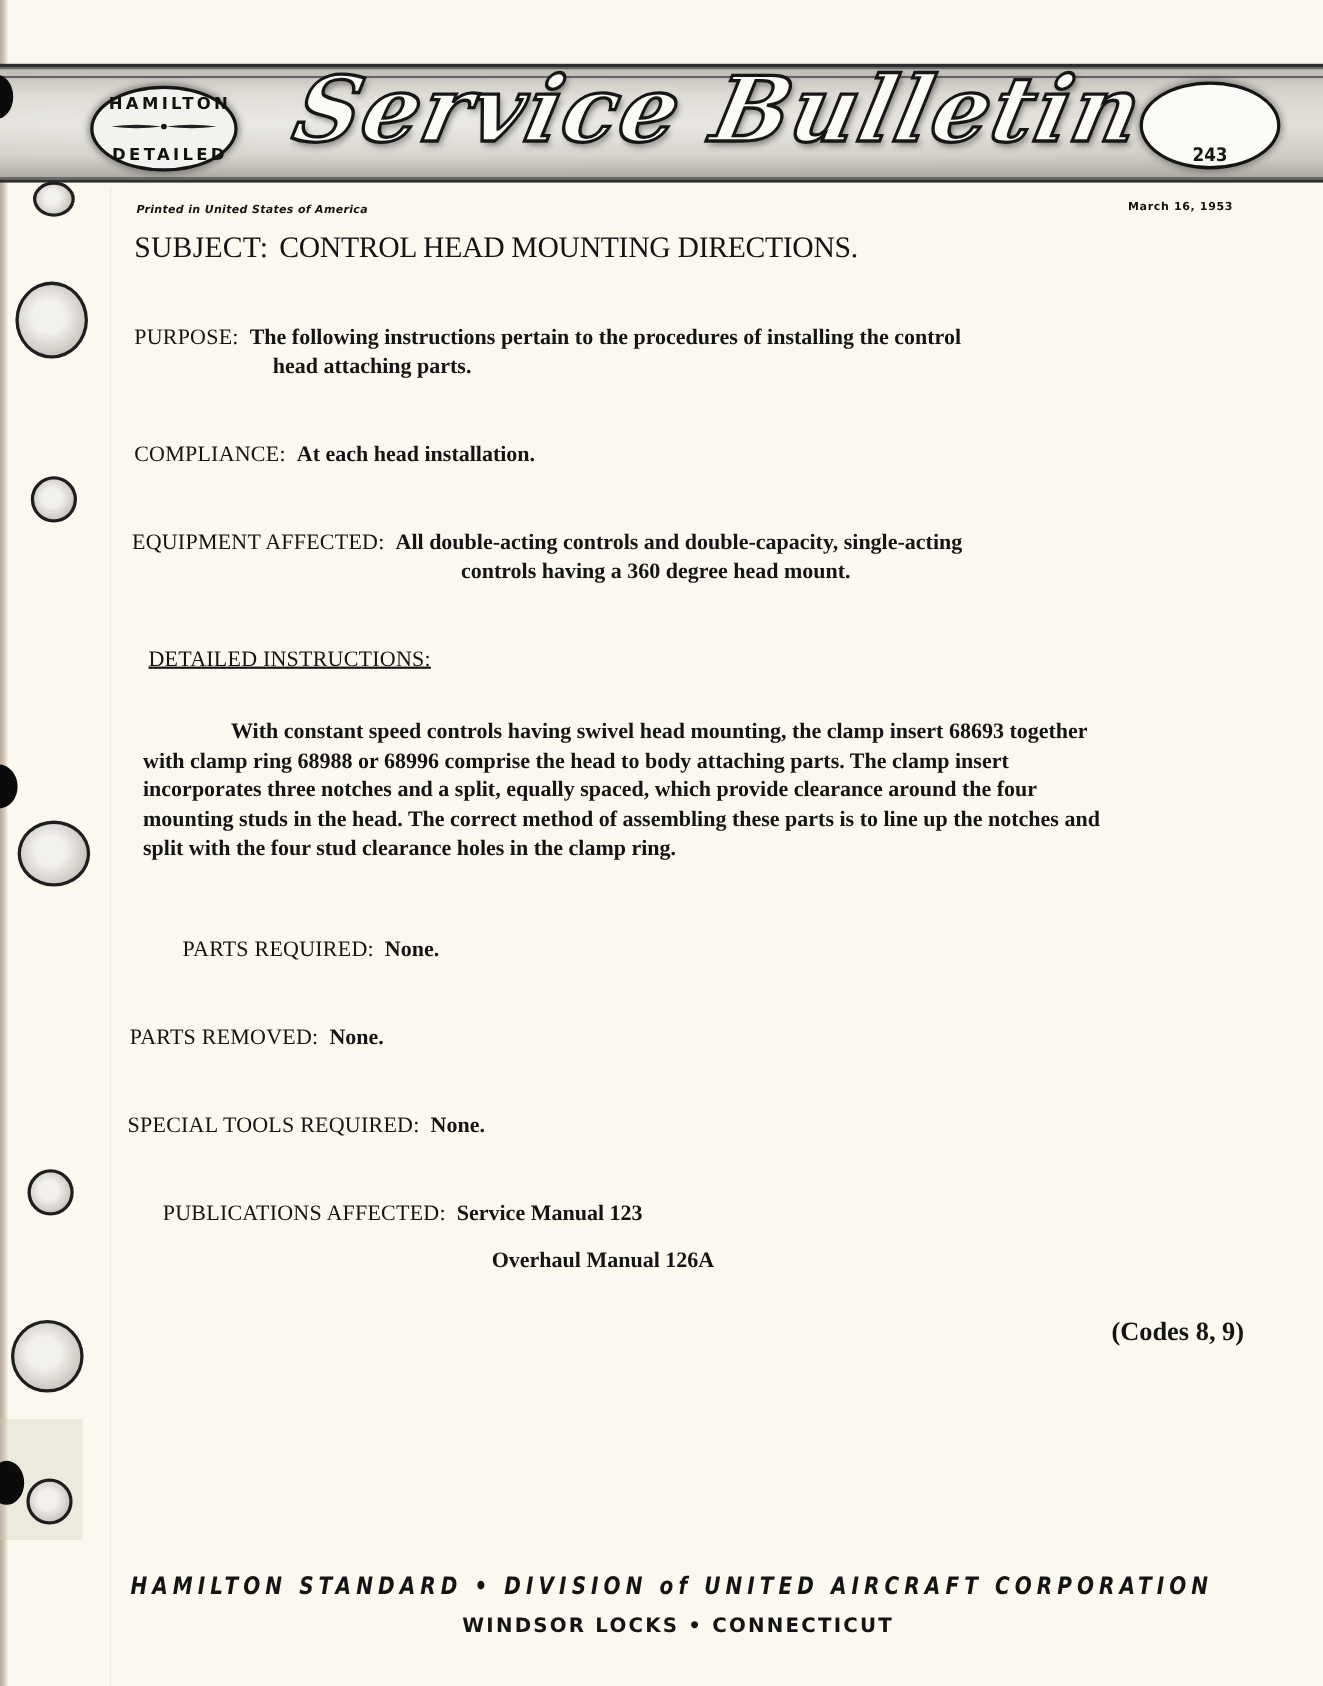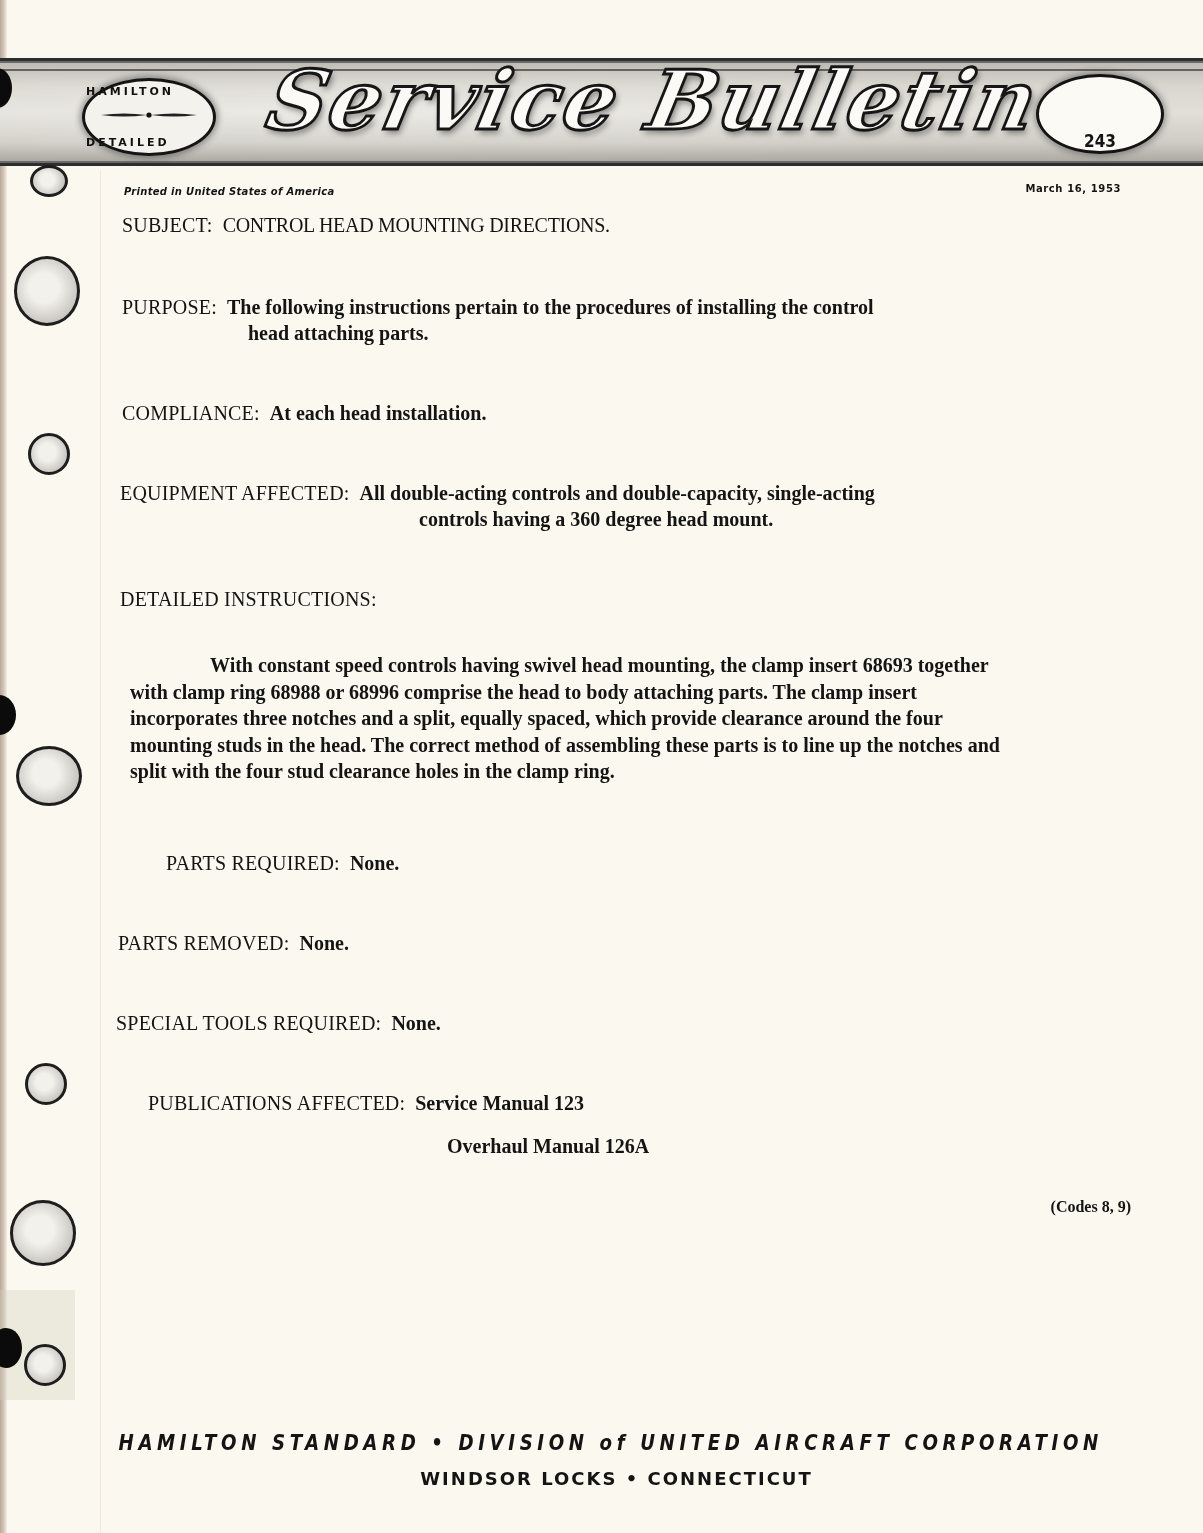--- a/index.html
+++ b/index.html
@@ -30,22 +30,22 @@
     .banner-top-rule {
       position: absolute; left: 0; right: 0; top: 8px; height: 2px; background: #3a3a3a; opacity: 0.7;
     }
     .logo-oval {
       position: absolute; left: 82px; top: 78px; width: 128px; height: 72px;
       border: 3px solid #151515; border-radius: 50%;
       background: #f4f2ec;
       box-shadow: 0 0 6px 2px rgba(30,30,30,0.45);
     }
     .logo-top, .logo-bottom {
-      position: absolute; left: 1px; right: 0; 
-      font-family: "DejaVu Sans", sans-serif; font-weight: bold; font-size: 11px; letter-spacing: 3px;
+      position: absolute; left: 11px; right: 0; text-align: center;
+      font-family: "DejaVu Sans", sans-serif; font-weight: bold; font-size: 15px; letter-spacing: 3px;
       color: #111;
     }
     .logo-top { top: 4px; }
     .logo-bottom { bottom: 4px; }
     .logo-prop {
       position: absolute; left: 14px; right: 14px; top: 31px; height: 6px;
     }
     .script-title {
       position: absolute; left: 268px; top: 52px; height: 110px;
       font-family: "DejaVu Serif", serif; font-style: italic; font-weight: bold;
@@ -76,29 +76,29 @@
     
     .field {
       position: absolute; font-size: 20px; line-height: 26px; white-space: nowrap;
     }
     .field .lbl { font-weight: normal; letter-spacing: 0.2px; }
     .field .val { font-weight: bold; }
     .hang {
       position: absolute; font-size: 20px; line-height: 26px; font-weight: bold; white-space: nowrap;
     }
     .subject { left: 122px; top: 212px; font-family: "Liberation Serif", serif; }
-    .subject .lbl, .subject .val { font-size: 20px; }
+    .subject .lbl, .subject .val { font-size: 27px; }
     .subject .val { font-weight: bold; letter-spacing: -0.3px; }
     .para {
       position: absolute; left: 118px; top: 640px; width: 920px;
       font-size: 20px; line-height: 26.5px; font-weight: bold;
     }
     .para p { margin: 12px; text-indent: 80px; }
     .codes {
-      position: absolute; right: 72px; top: 1198px; font-size: 16px; font-weight: bold;
+      position: absolute; right: 72px; top: 1198px; font-size: 24px; font-weight: bold;
     }
     
     .hole {
       position: absolute; border: 3px solid #1e1e1e; border-radius: 50%;
       background: radial-gradient(circle at 45% 45%, #f3f1ec 30%, #c7c4be 75%, #7c7a76 100%);
     }
     .punch {
       position: absolute; background: #0b0b0b; border-radius: 50%;
     }
     .tape {
@@ -172,21 +172,21 @@
   <span class="lbl">COMPLIANCE:</span>&nbsp;
   <span class="val">At each head installation.</span>
 </div>
 
 <div class="field" style="left:120px; top:480px;">
   <span class="lbl">EQUIPMENT AFFECTED:</span>&nbsp;
   <span class="val">All double-acting controls and double-capacity, single-acting</span>
 </div>
 <div class="hang" style="left:419px; top:506px;">controls having a 360 degree head mount.</div>
 
-<div class="field" style="left:120px; top:586px;">
+<div class="field" style="left:135px; top:586px;text-decoration:underline;">
   <span class="lbl">DETAILED INSTRUCTIONS:</span>
 </div>
 <div class="para">
   <p>With constant speed controls having swivel head mounting, the clamp insert 68693 together with clamp ring 68988 or 68996 comprise the head to body attaching parts. The clamp insert incorporates three notches and a split, equally spaced, which provide clearance around the four mounting studs in the head. The correct method of assembling these parts is to line up the notches and split with the four stud clearance holes in the clamp ring.</p>
 </div>
 
 <div class="field" style="left:118px; top:850px;margin-left:48px;">
   <span class="lbl">PARTS REQUIRED:</span>&nbsp;
   <span class="val">None.</span>
 </div>

